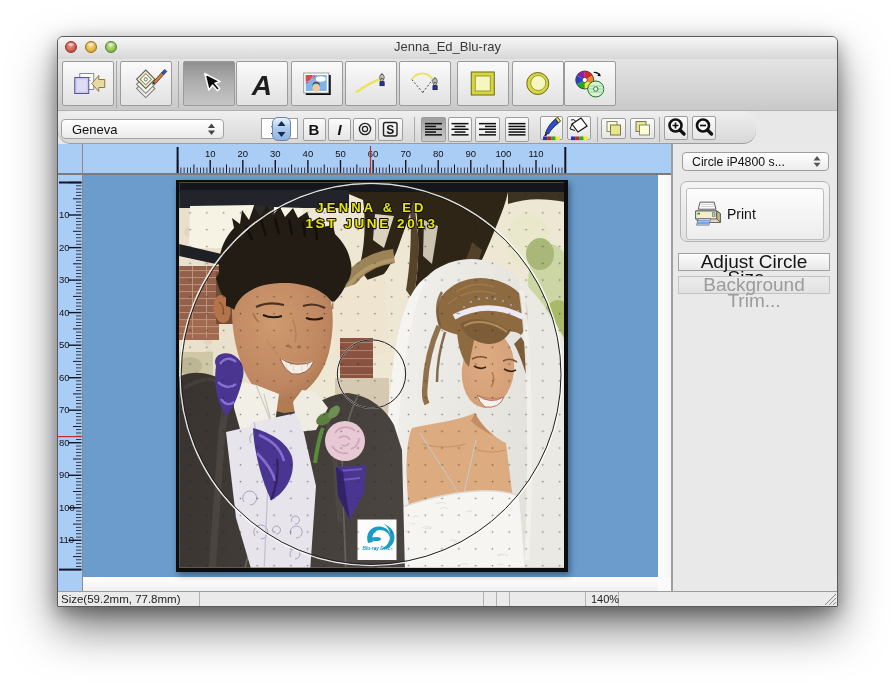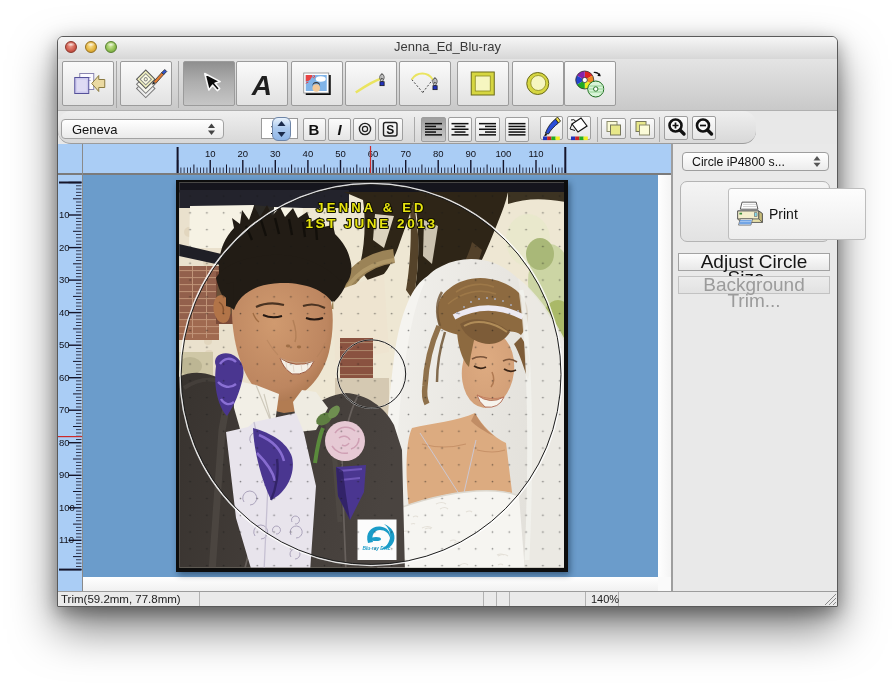--- a/index.html
+++ b/index.html
@@ -33,21 +33,21 @@
 #hcorner{left:599.5px;top:539.5px;width:13.5px;height:14.5px;background:#fafafa;}
 #pborder{left:613px;top:106.5px;width:1.5px;height:447.5px;background:#9e9e9e;}
 #panel{left:614.5px;top:106.5px;width:164.5px;height:447.5px;background:#e9e9e9;}
 #statusbar{left:0;top:554px;width:779px;height:15px;background:#eaeaea;border-top:1px solid #9c9c9c;font-size:11px;color:#222;}
 .scell{position:absolute;top:0;height:14px;border-right:1px solid #b2b2b2;}
 #dropdown{position:absolute;left:9.5px;top:8px;width:147px;height:19px;background:linear-gradient(#ffffff,#ececec);
  border:1px solid #9e9e9e;border-radius:4px;font-size:13px;color:#111;}
 #printbtn{position:absolute;left:7.5px;top:37.5px;width:150px;height:61px;border:1px solid #b4b4b4;border-radius:7px;
  background:linear-gradient(#f4f4f4,#e2e2e2);}
 #printinner{position:absolute;left:5px;top:6px;width:138px;height:52px;border:1px solid #bdbdbd;border-radius:3px;
- background:linear-gradient(#fdfdfd,#ededed);margin-left:42px;}
+ background:linear-gradient(#fdfdfd,#ededed);}
 .pbtn{position:absolute;left:5.5px;width:152px;height:18px;border:1px solid #a2a2a2;
  background:linear-gradient(#fcfcfc,#e8e8e8);font-size:19px;color:#141414;text-align:center;line-height:16px;}
 #photo{position:absolute;left:117.5px;top:142.5px;width:392px;height:392px;filter:drop-shadow(2px 3px 3px rgba(0,20,40,0.45));}
 </style>
 </head>
 <body>
 <div id="win">
   <div id="titlebar">
     <div class="light" style="left:7px;background:radial-gradient(ellipse 6px 3px at 5px 2.5px,rgba(255,255,255,0.75),rgba(255,255,255,0) 70%),radial-gradient(circle at 4.5px 4px,#ec9a8a,#cc584a 60%,#9e382c);border:1px solid #8c352a;"></div>
     <div class="light" style="left:26.5px;background:radial-gradient(ellipse 6px 3px at 5px 2.5px,rgba(255,255,255,0.75),rgba(255,255,255,0) 70%),radial-gradient(circle at 4.5px 4px,#f8e093,#e2b13a 60%,#b8892a);border:1px solid #96711e;"></div>
@@ -556,21 +556,21 @@
             </g>
           </svg>
       <span style="position:absolute;left:40px;top:16.5px;font-size:14px;color:#111;">Print</span>
     </div>
       </div>
     <div class="pbtn" style="top:109.5px;">Adjust Circle Size...</div>
     <div class="pbtn" style="top:132px;color:#9b9b9b;background:linear-gradient(#ececec,#e2e2e2);border-color:#c2c2c2;">Background Trim...</div>
   </div>
   <div id="statusbar">
     <div class="scell" style="left:0;width:142px;">
-        <span style="position:absolute;left:3px;top:0.5px;white-space:nowrap;font-size:11.5px;">Trim(59.2mm, 77.8mm)</span>
+        <span style="position:absolute;left:3px;top:0.5px;white-space:nowrap;font-size:11.5px;">Size(59.2mm, 77.8mm)</span>
       </div>
     <div class="scell" style="left:142px;width:284px;"></div>
     <div class="scell" style="left:426px;width:13px;"></div>
     <div class="scell" style="left:439px;width:13px;"></div>
     <div class="scell" style="left:452px;width:76px;"></div>
     <div class="scell" style="left:528px;width:33px;">
         <span style="position:absolute;left:5px;top:0.5px;">140%</span>
       </div>
     <div class="scell" style="left:561px;width:204px;border-right:none;"></div>
     <svg width="15" height="15" style="position:absolute;right:0;bottom:0;">

